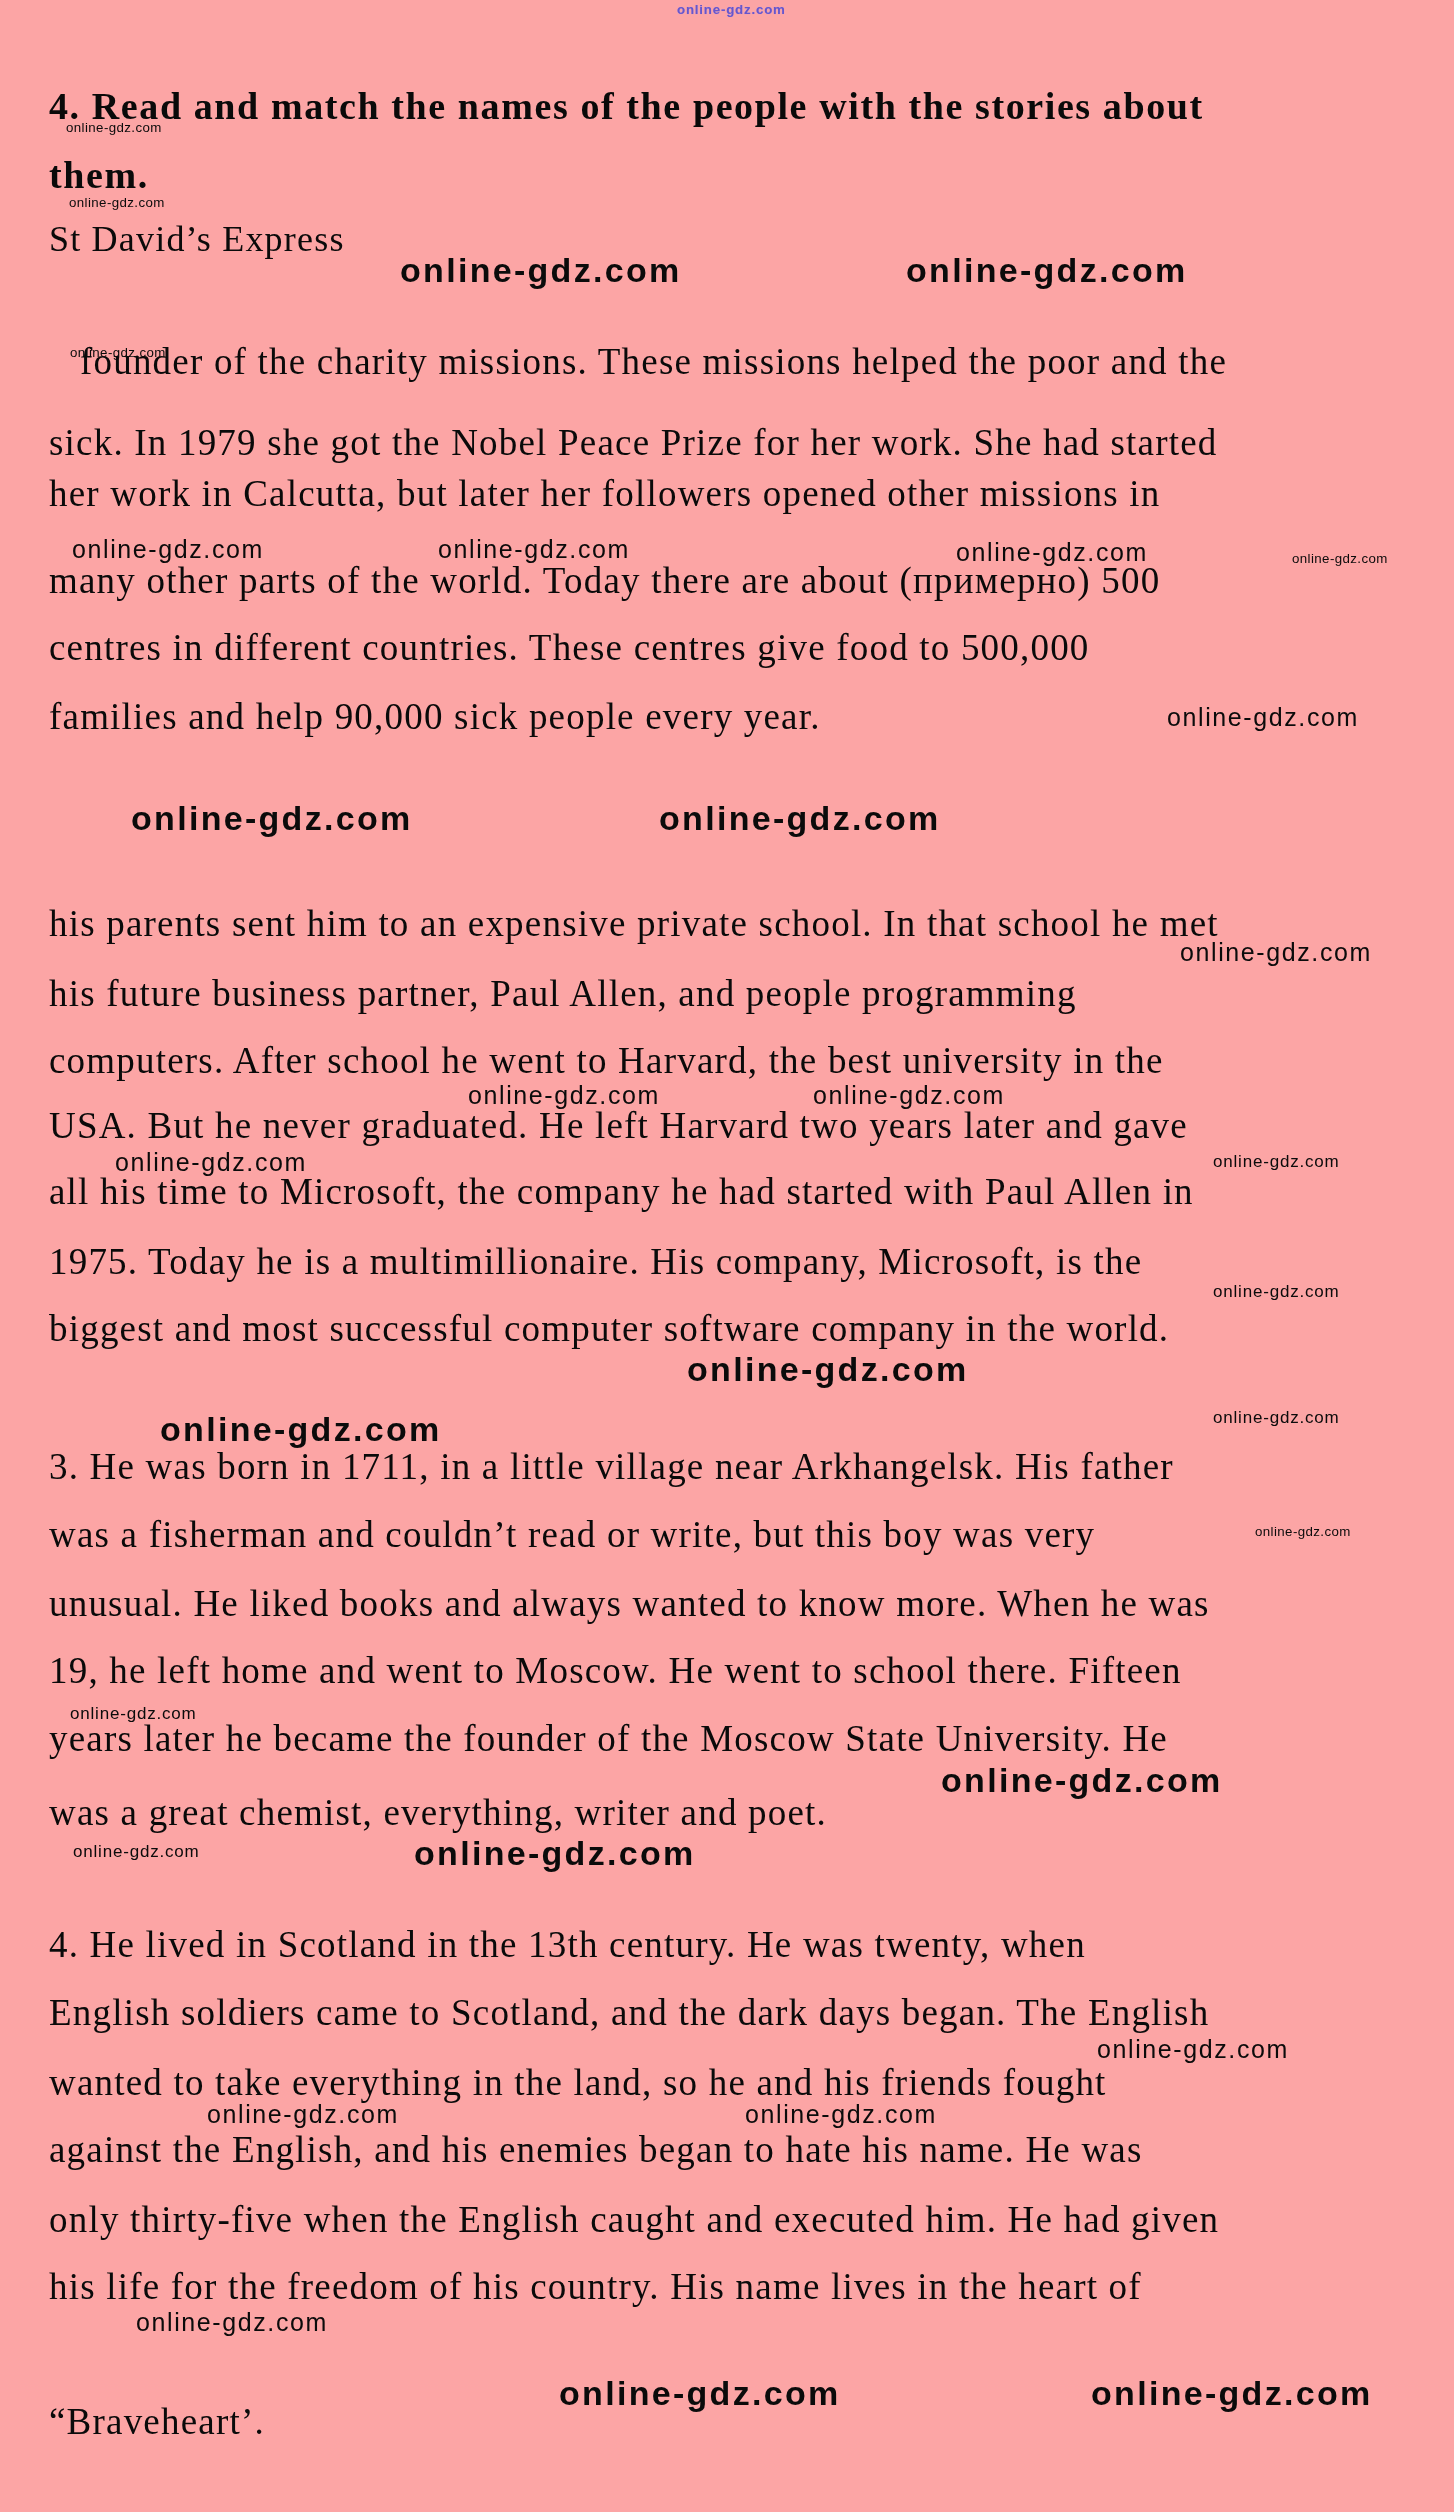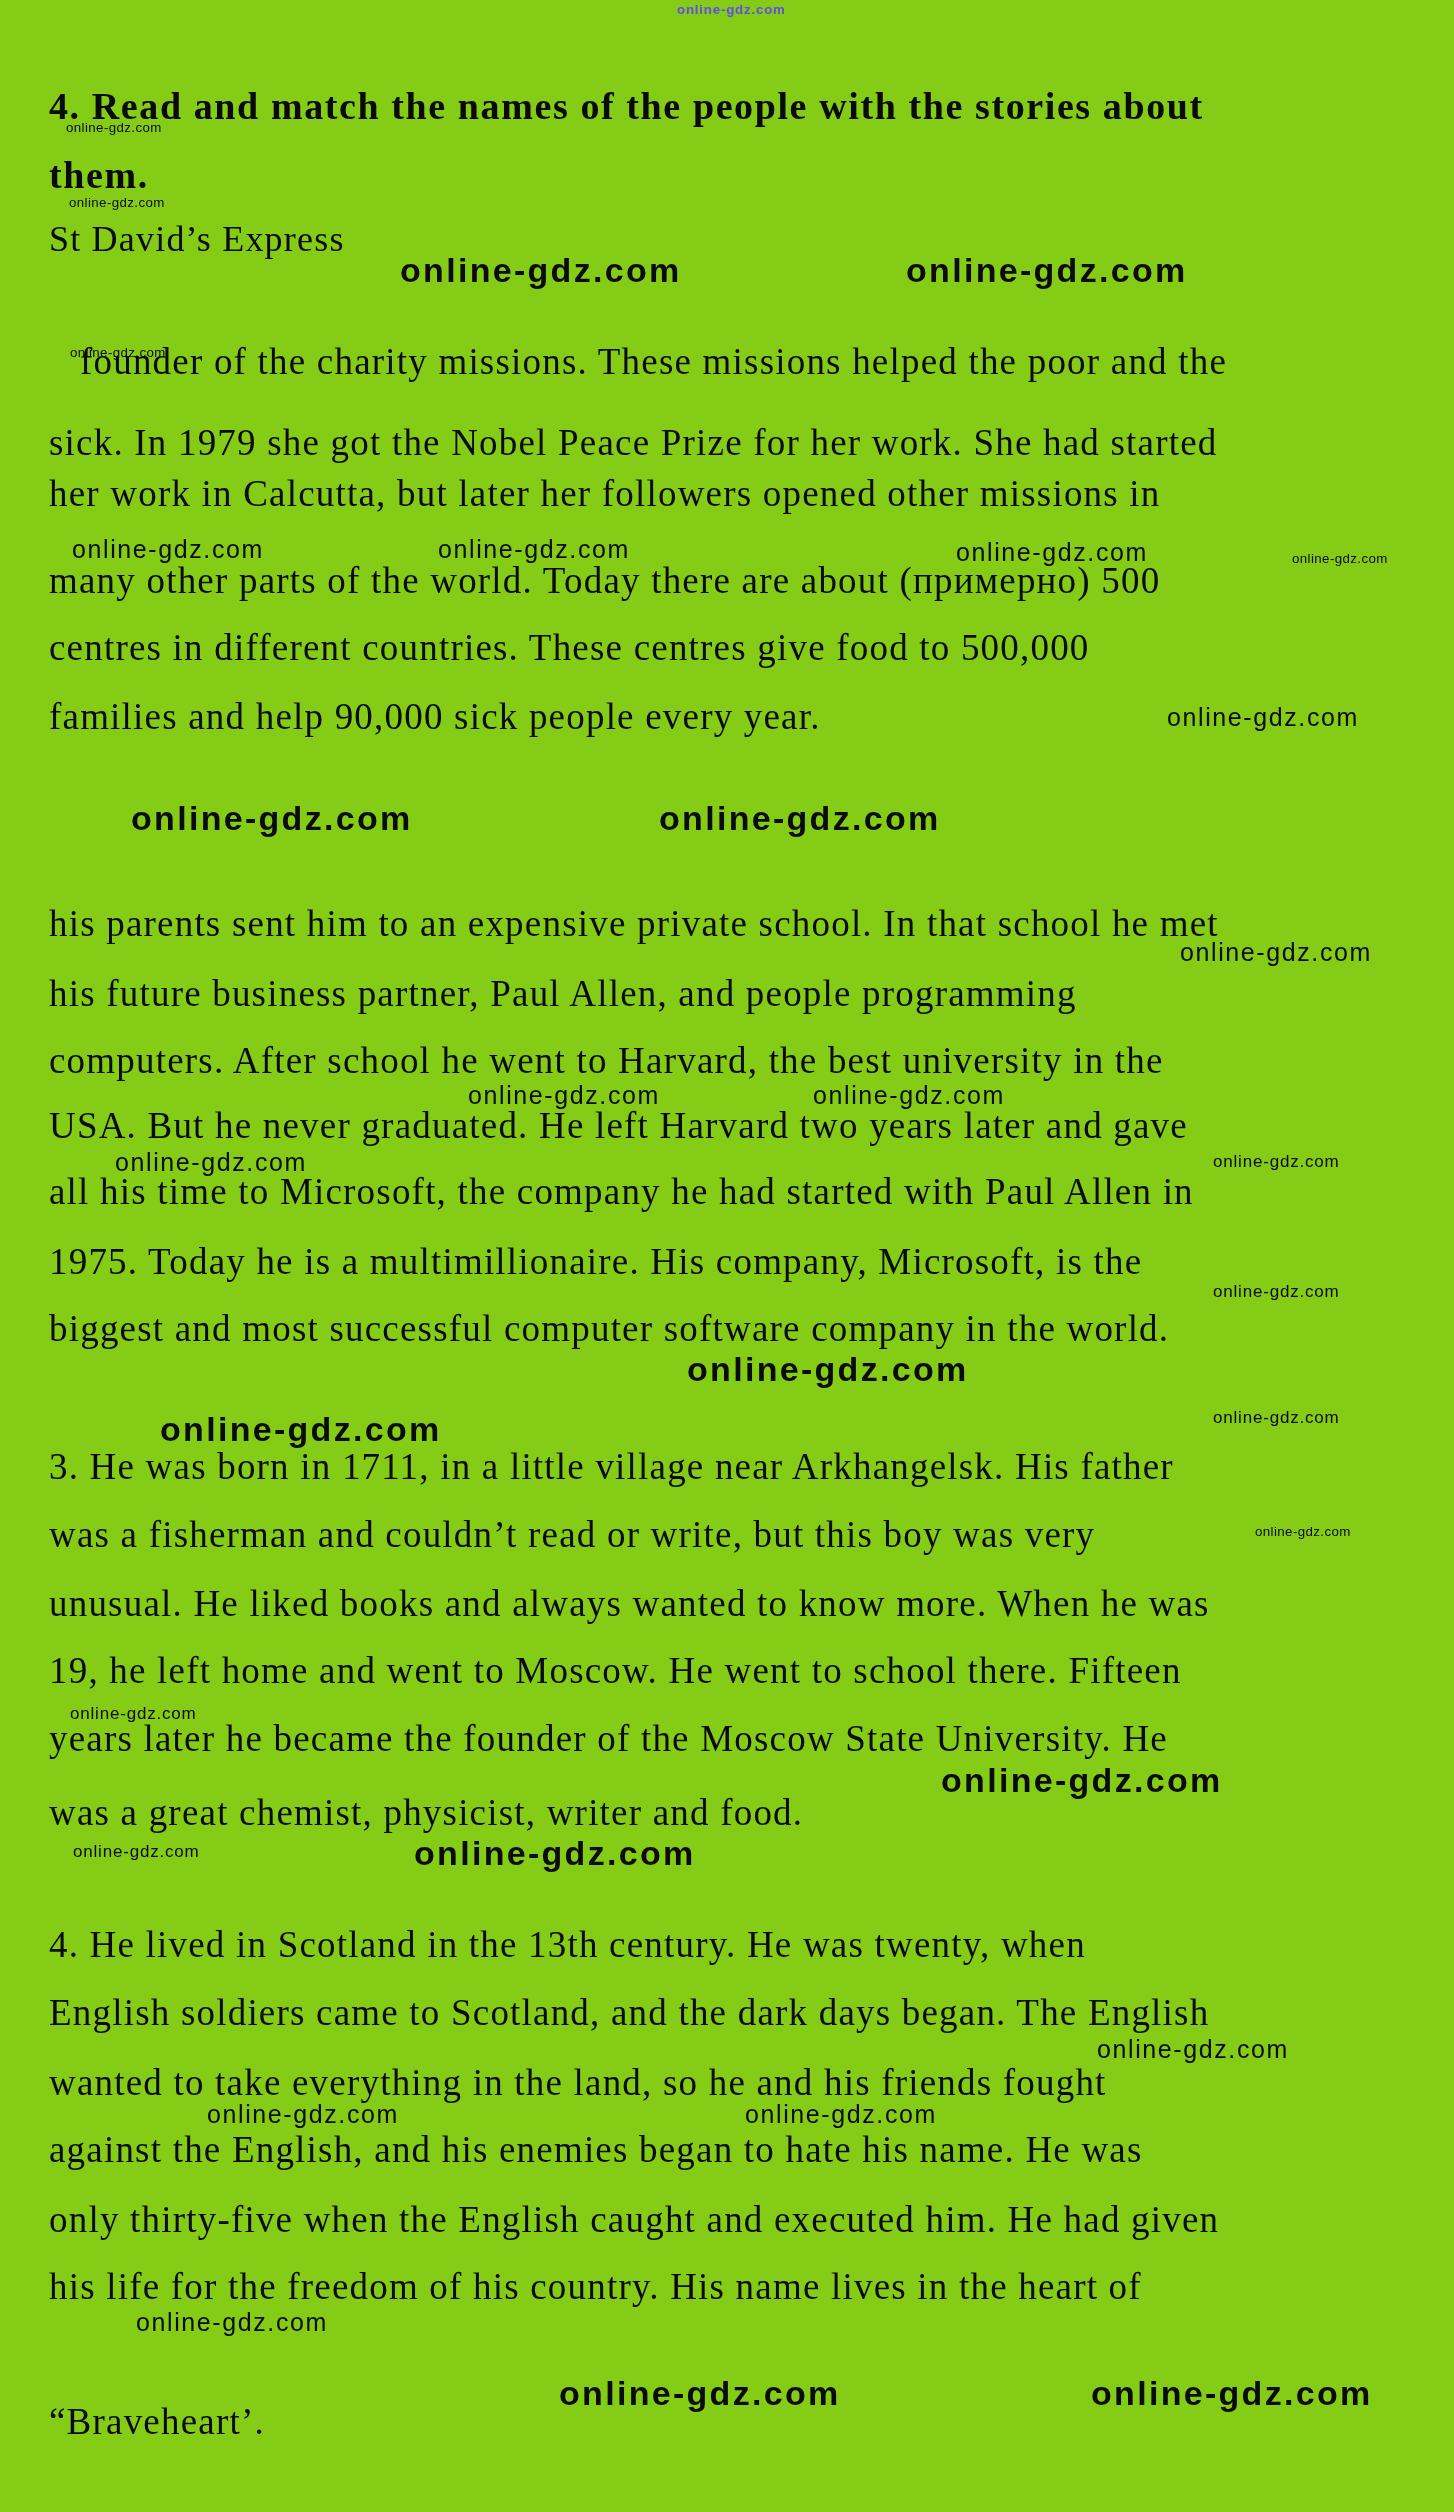--- a/index.html
+++ b/index.html
@@ -1,20 +1,20 @@
 <!DOCTYPE html>
 <html style="font-size:12.5px"><head>
 <meta charset="utf-8">
 <style>
   html,body{margin:0;padding:0;background:#ffffff;}
   .page{
     position:relative;
     width:1454px;
     height:2512px;
-    background:#84cc16;
+    background:#fca5a5;
     overflow:hidden;
     font-family:"Liberation Serif","DejaVu Serif",serif;
     color:#0a0a0a;
   }
   .txt{
     position:absolute;
     left:49px;
     white-space:nowrap;
     font-size:37px;
     letter-spacing:1.2px;
@@ -74,21 +74,21 @@
   <div class="txt" style="top:1104px;">USA. But he never graduated. He left Harvard two years later and gave</div>
   <div class="txt" style="top:1170px;">all his time to Microsoft, the company he had started with Paul Allen in</div>
   <div class="txt" style="top:1240px;">1975. Today he is a multimillionaire. His company, Microsoft, is the</div>
   <div class="txt" style="top:1307px;">biggest and most successful computer software company in the world.</div>
 
   <div class="txt" style="top:1445px;">3. He was born in 1711, in a little village near Arkhangelsk. His father</div>
   <div class="txt" style="top:1513px;">was a fisherman and couldn’t read or write, but this boy was very</div>
   <div class="txt" style="top:1582px;">unusual. He liked books and always wanted to know more. When he was</div>
   <div class="txt" style="top:1649px;">19, he left home and went to Moscow. He went to school there. Fifteen</div>
   <div class="txt" style="top:1717px;">years later he became the founder of the Moscow State University. He</div>
-  <div class="txt" style="top:1791px;">was a great chemist, physicist, writer and food.</div>
+  <div class="txt" style="top:1791px;">was a great chemist, everything, writer and poet.</div>
 
   <div class="txt" style="top:1923px;">4. He lived in Scotland in the 13th century. He was twenty, when</div>
   <div class="txt" style="top:1991px;">English soldiers came to Scotland, and the dark days began. The English</div>
   <div class="txt" style="top:2061px;">wanted to take everything in the land, so he and his friends fought</div>
   <div class="txt" style="top:2128px;">against the English, and his enemies began to hate his name. He was</div>
   <div class="txt" style="top:2198px;">only thirty-five when the English caught and executed him. He had given</div>
   <div class="txt" style="top:2265px;">his life for the freedom of his country. His name lives in the heart of</div>
   <div class="txt" style="top:2400px;">“Braveheart’.</div>
 
   <span class="wm wm-xs" style="left:66px;top:121px;">online-gdz.com</span>

